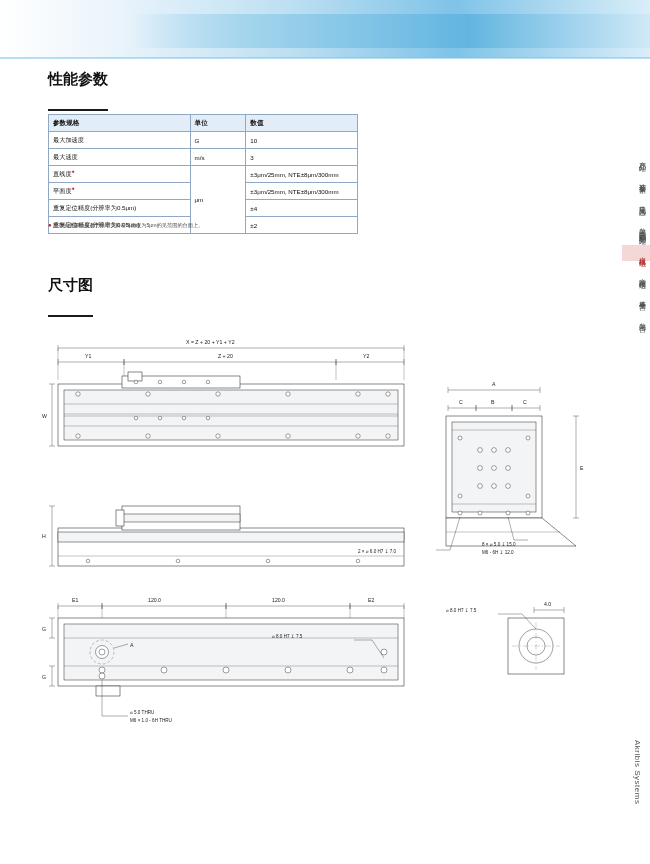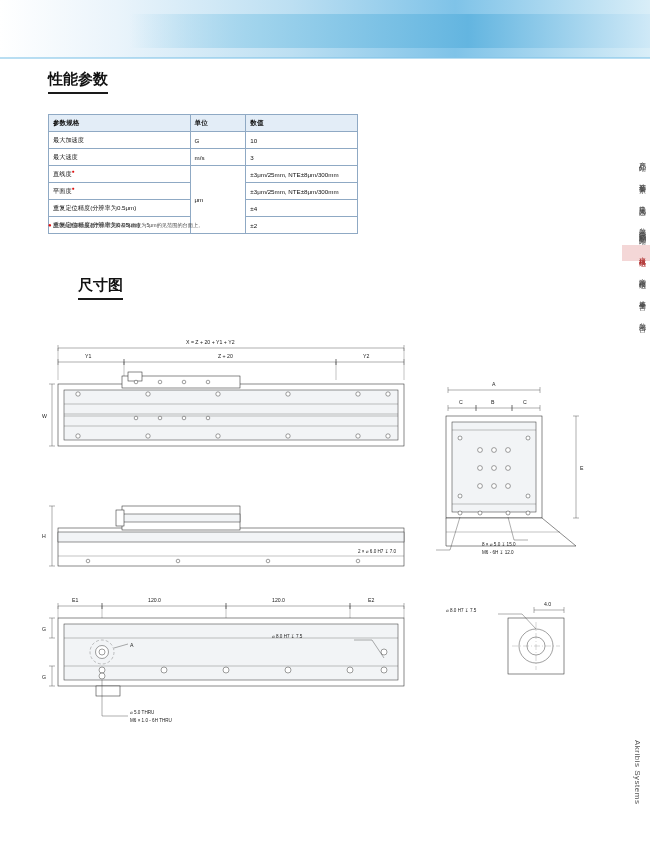--- a/index.html
+++ b/index.html
@@ -27,24 +27,24 @@
     font-size:21px;letter-spacing:1px;color:#ffffff;font-weight:400;
     font-family:"Liberation Serif","DejaVu Serif",serif;
   }
   .header-underline{
     position:absolute;left:0;top:57px;width:650px;height:2px;background:#7fc3e8;opacity:.55;
   }
 
   
   .sec-title{
     position:absolute;font-size:15px;font-weight:bold;color:#111;
-    padding-bottom:3px;border-bottom:2px solid #1a1a1a;
+    padding-bottom:20px;border-bottom:2px solid #1a1a1a;
   }
   #sec-perf{left:48px;top:70px;}
-  #sec-dim{left:48px;top:276px;margin-left:30px;}
+  #sec-dim{left:48px;top:276px;}
 
   
   .tbl{
     position:absolute;left:48px;top:114px;width:310px;
     border-collapse:collapse;font-size:6.2px;
   }
   .tbl td,.tbl th{
     border:1px solid #8fa9c4;
     padding:2px 4px;
     height:12px;

